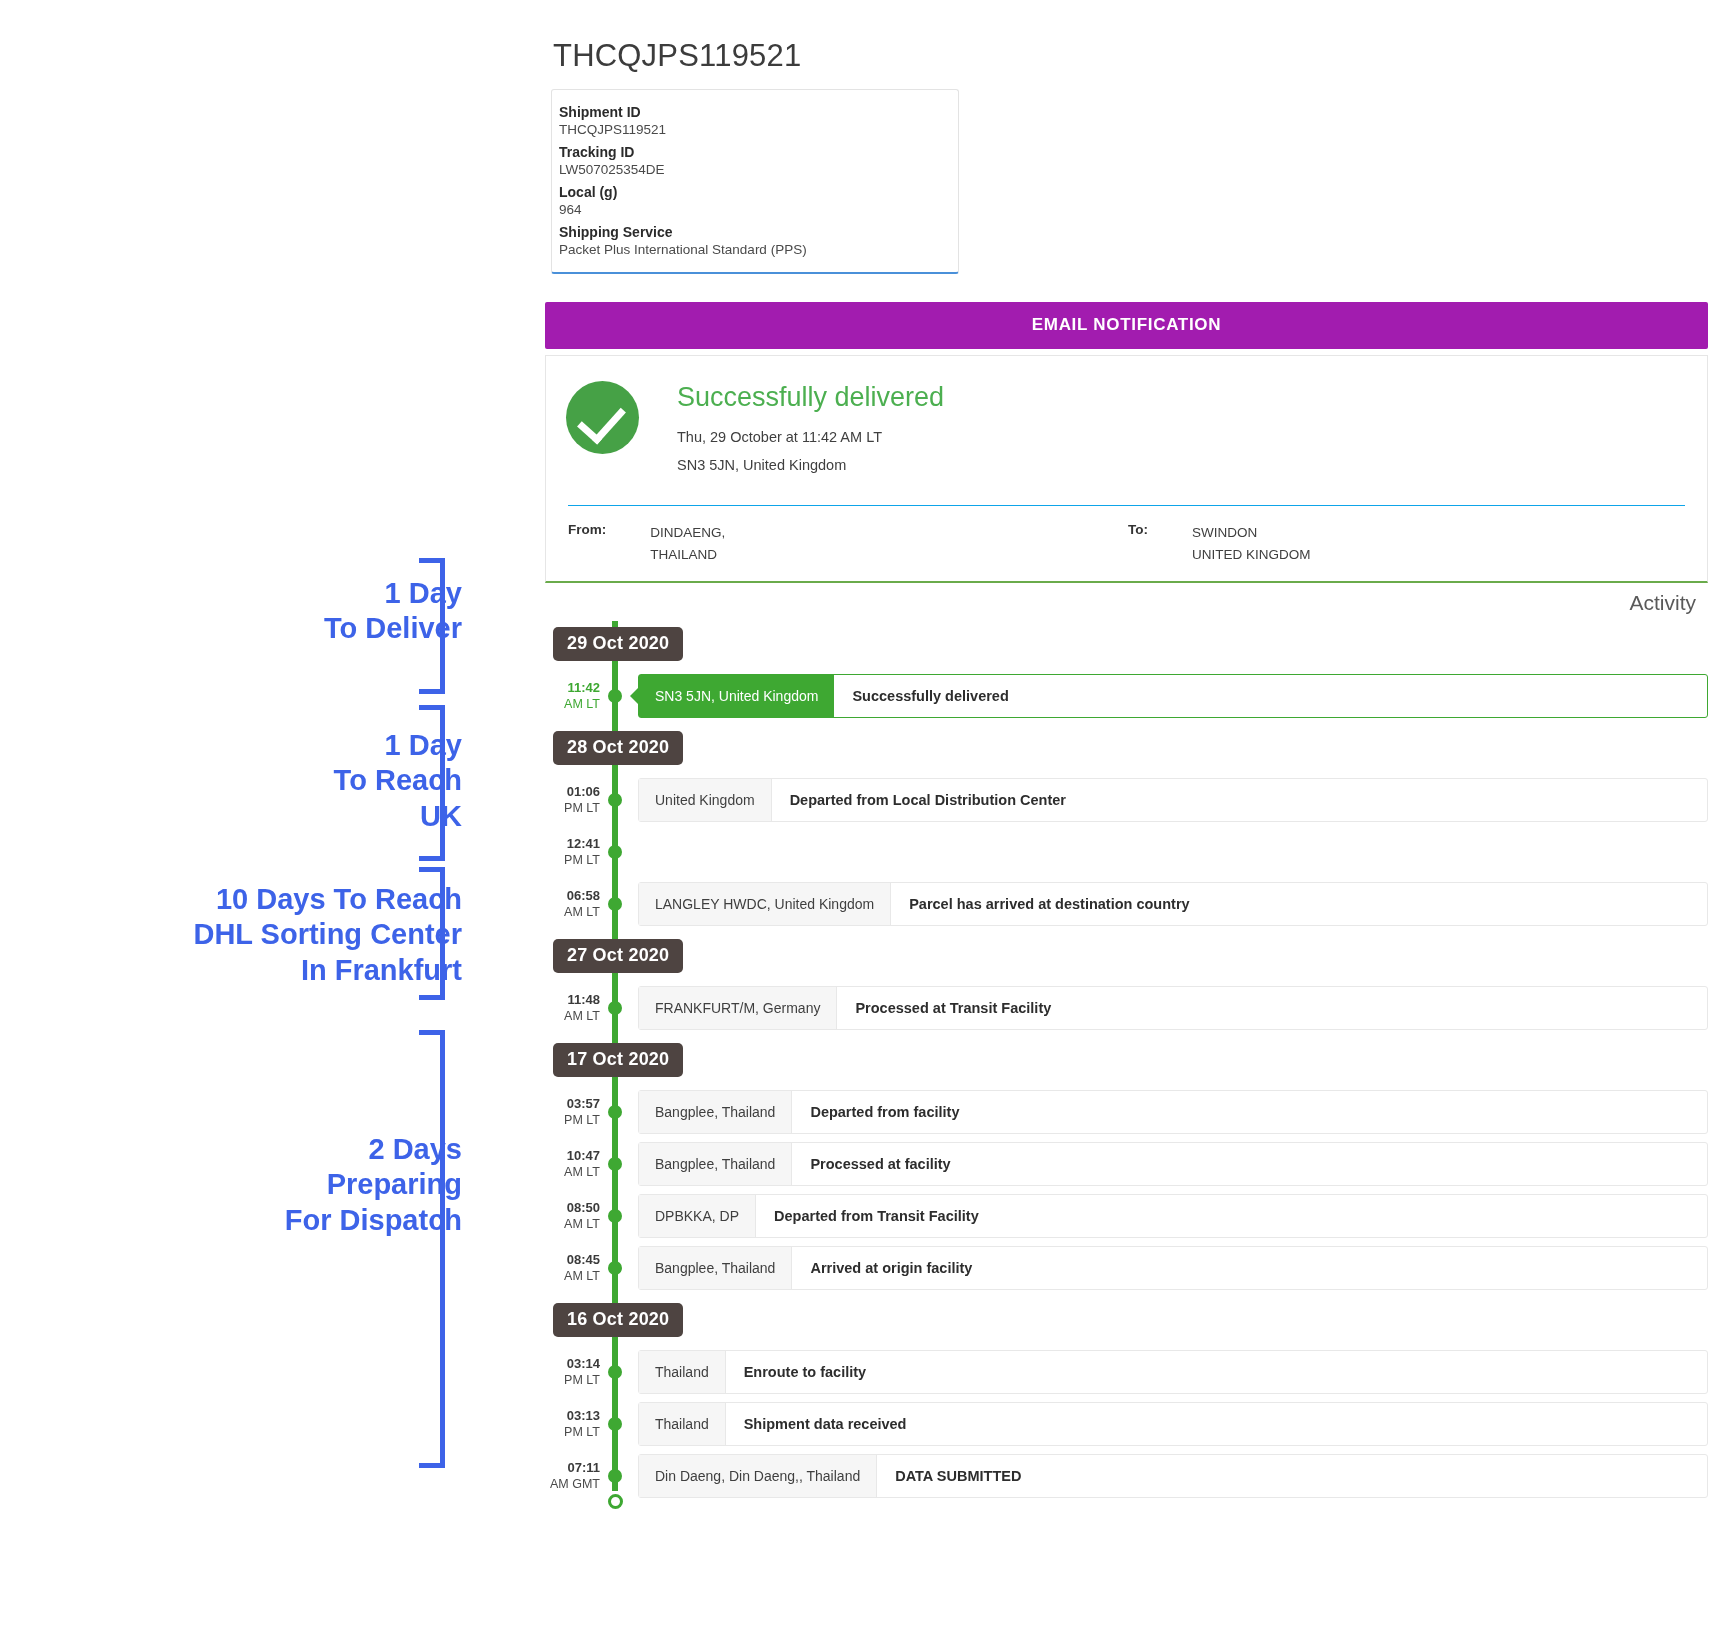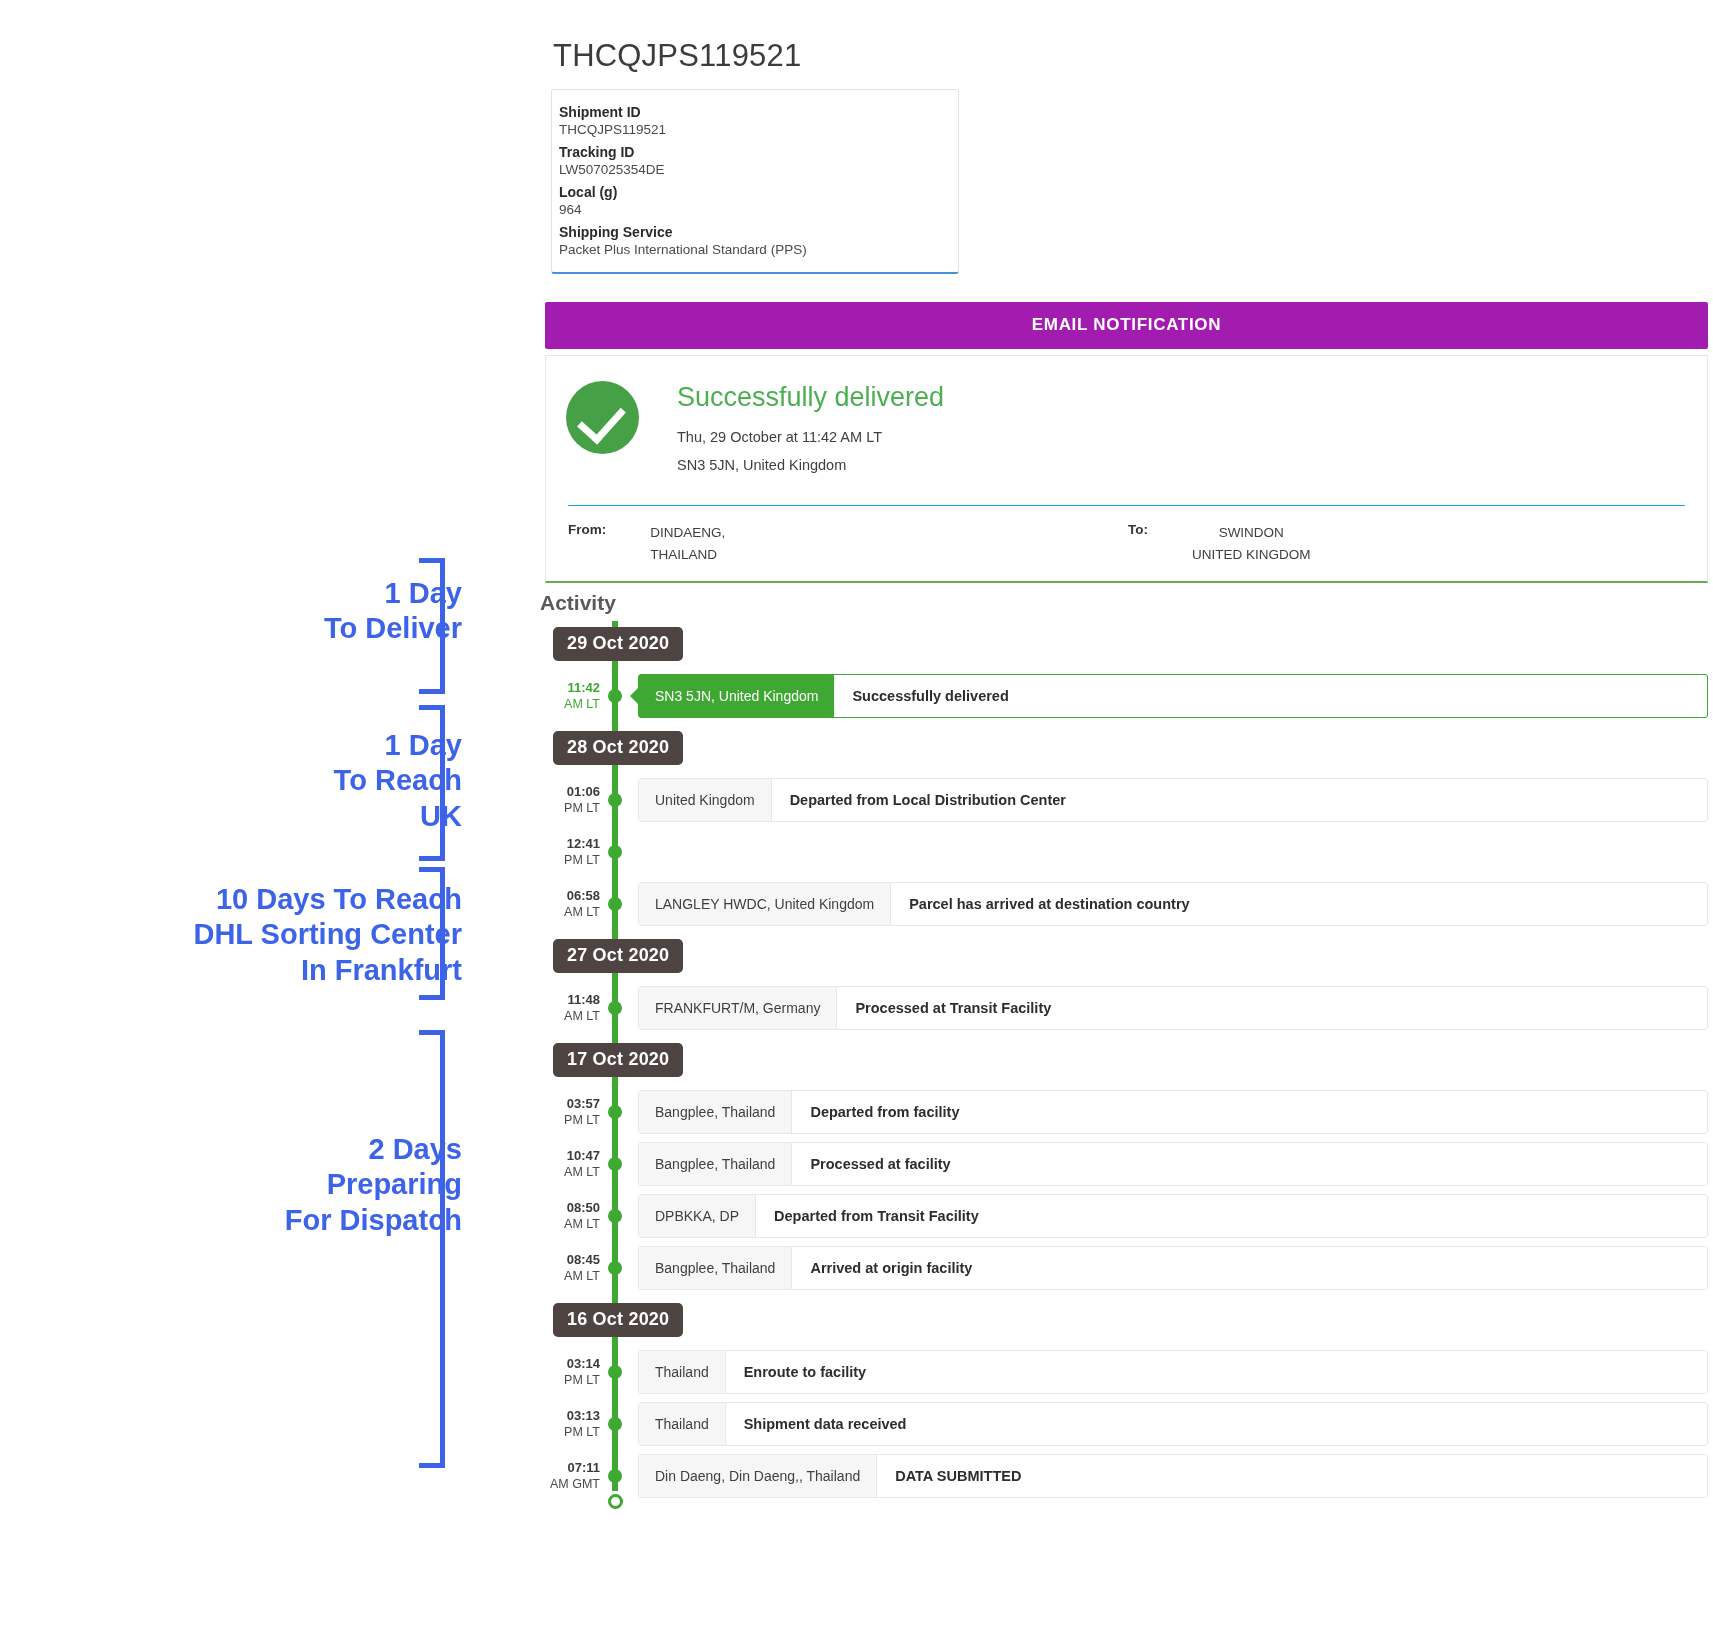--- a/index.html
+++ b/index.html
@@ -130,27 +130,28 @@
   .fromto {
     border-top: 1px solid #0ea5e9;
     margin: 6px 22px 0 22px;
     padding: 16px 0 16px 0;
     display: flex;
     font-size: 13.5px;
     color: #3f3f3f;
   }
   .ft-label { font-weight: bold; color: #333; }
   .ft-from { display: flex; width: 560px; }
-  .ft-to { display: flex; text-align: center; }
+  .ft-to { display: flex; }
   .ft-vals { margin-left: 44px; line-height: 1.6; }
 
   
   .activity-head {
+    text-align: right;
     font-size: 21px;
-    font-weight: bold;
+    font-weight: normal;
     color: #5a5a5a;
     padding: 8px 12px 6px 0;
     width: 1168px;
   }
 
   
   .timeline {
     position: relative;
     width: 1173px;
     padding-bottom: 12px;

